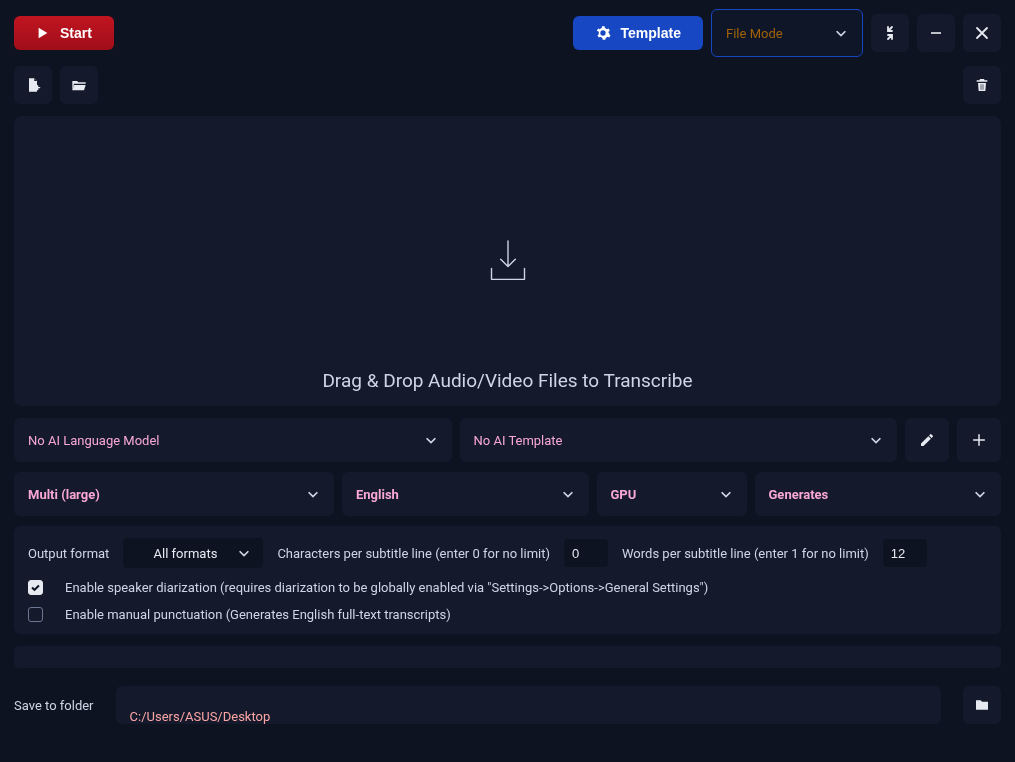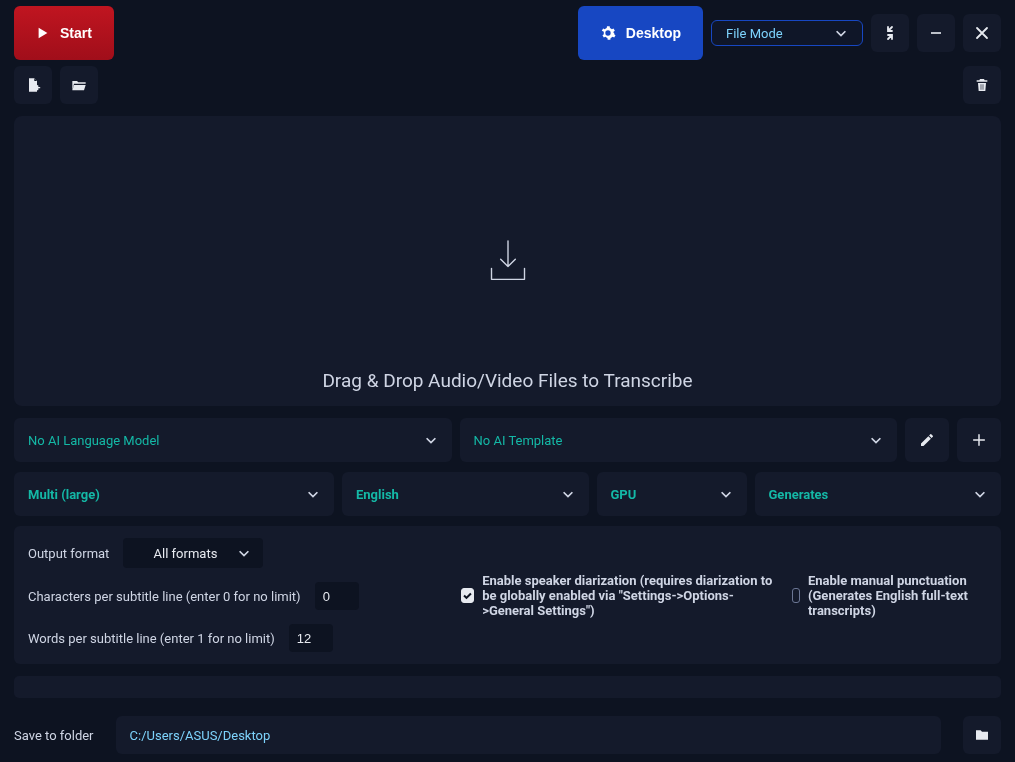--- a/index.html
+++ b/index.html
@@ -10,36 +10,36 @@
     font-family: -apple-system, BlinkMacSystemFont, "Segoe UI", Roboto, Arial, sans-serif;
     font-size: 13px;
     padding: 14px;
   }
   .spacer { flex: 1; }
 
   
   .topbar { display: flex; align-items: center; gap: 8px; height: 38px; }
   .btn {
     display: inline-flex; align-items: center; justify-content: center;
-    height: 54px; border-radius: 6px; border: none; cursor: pointer;
+    height: 34px; border-radius: 6px; border: none; cursor: pointer;
     color: #e7eaf0; font-size: 13px; font-weight: 600;
     background: #141a2b;
   }
   .btn-start {
     background: linear-gradient(180deg, #c01520 0%, #a00e1a 100%);
     color: #fff; padding: 0 22px; gap: 10px; font-weight: 700; font-size: 14px;
   }
   .btn-start svg { width: 14px; height: 14px; }
   .btn-settings {
     background: #1747c2; color: #fff; padding: 0 22px; gap: 10px; font-weight: 700; font-size: 14px;
   }
   .btn-settings svg { width: 16px; height: 16px; }
   .select-mode {
-    background: #0f1628; border: 1px solid #1747c2; color: #7dd3fc;
-    height: 26px; border-radius: 6px; padding: 0 14px; min-width: 152px;
+    background: #0f1628; border: 1px solid #1747c2; color: #a16207;
+    height: 48px; border-radius: 6px; padding: 0 14px; min-width: 152px;
     display: inline-flex; align-items: center; justify-content: space-between; gap: 32px;
     cursor: pointer;
   }
   .icon-btn {
     background: #141a2b; width: 38px; height: 38px; border-radius: 6px;
     display: inline-flex; align-items: center; justify-content: center; cursor: pointer;
   }
   .icon-btn svg { width: 16px; height: 16px; fill: #e7eaf0; }
 
   
@@ -52,21 +52,21 @@
     height: 290px; display: flex; flex-direction: column; align-items: center; justify-content: center;
     gap: 20px; position: relative;
   }
   .dropzone .drop-icon { width: 44px; height: 52px; stroke: #cfd5e4; fill: none; stroke-width: 1.5; }
   .dropzone .drop-text { color: #cfd5e4; font-size: 19px; position: absolute; bottom: 14px; }
 
   
   .sel {
     background: #141a2b; border-radius: 6px; height: 44px;
     display: inline-flex; align-items: center; justify-content: space-between;
-    padding: 0 14px; gap: 12px; cursor: pointer; color: #14b8a6;
+    padding: 0 14px; gap: 12px; cursor: pointer; color: #f9a8d4;
   }
   .sel .chev { flex: 0 0 auto; }
   .chev { width: 14px; height: 14px; }
   .chev path { stroke: #cfd5e4; stroke-width: 2; fill: none; }
 
   .row-models { display: flex; gap: 8px; margin-top: 12px; }
   .row-models .sel:nth-child(1) { flex: 1; }
   .row-models .sel:nth-child(2) { flex: 1; }
   .sq-btn {
     width: 44px; height: 44px; border-radius: 6px; background: #141a2b;
@@ -75,72 +75,72 @@
   .sq-btn svg { width: 16px; height: 16px; fill: #e7eaf0; }
 
   .row-engine { display: flex; gap: 8px; margin-top: 10px; font-weight: bold; }
   .row-engine .sel { flex: 1; }
   .row-engine .sel.engine-model { flex: 0 0 320px; }
   .row-engine .sel.engine-device { flex: 0 0 150px; }
 
   
   .options {
     margin-top: 10px; background: #141a2b; border-radius: 6px; padding: 12px 14px;
-    display: flex; flex-direction: row; gap: 12px;
+    display: flex; flex-direction: column; gap: 12px;
   }
   .opt-row { display: flex; align-items: center; gap: 14px; flex-wrap: wrap; }
   .label { color: #cfd5e4; font-size: 13px; }
   .sel-inline {
     background: #0d1321; border-radius: 4px; height: 30px;
     display: inline-flex; align-items: center; justify-content: flex-end;
     padding: 0 12px; gap: 20px; cursor: pointer; min-width: 140px;
   }
   .num-input {
     background: #0d1321; border: none; color: #e7eaf0; height: 28px; width: 44px;
     border-radius: 4px; padding: 0 8px; font-size: 13px;
   }
 
-  .chk-row { display: flex; align-items: center; gap: 8px; font-weight: bold; }
+  .chk-row { display: flex; align-items: center; gap: 22px; }
   .chk {
     width: 15px; height: 15px; border-radius: 3px; border: 1px solid #6b7694;
     display: inline-flex; align-items: center; justify-content: center; cursor: pointer;
     background: transparent;
   }
   .chk.checked { background: #e7eaf0; border-color: #e7eaf0; }
   .chk.checked svg { width: 11px; height: 11px; }
   .chk.checked svg path { stroke: #0d1321; stroke-width: 3; fill: none; }
 
   
   .progress-bar {
     margin-top: 12px; height: 22px; background: #141a2b; border-radius: 5px;
   }
 
   
   .save-row { display: flex; align-items: center; gap: 22px; margin-top: 18px; }
   .path-box {
     background: #141a2b; border-radius: 6px; height: 38px; flex: 1;
-    display: flex; align-items: center; padding: 0 14px; color: #7dd3fc;
+    display: flex; align-items: flex-end; padding: 0 14px; color: #fca5a5;
   }
 </style>
 </head>
 <body>
 
 <div class="topbar">
   <button class="btn btn-start">
     <svg viewBox="0 0 16 16">
         <path d="M3 2 L13 8 L3 14 Z" fill="#fff"></path>
       </svg>
     <span>Start</span>
   </button>
   <div class="spacer"></div>
   <button class="btn btn-settings">
     <svg viewBox="0 0 24 24">
         <path fill="#fff" d="M12 8a4 4 0 100 8 4 4 0 000-8zm9.4 4c0 .6-.1 1.1-.2 1.7l2.1 1.6-2 3.4-2.5-1a8 8 0 01-2.9 1.7l-.4 2.6h-4l-.4-2.6a8 8 0 01-2.9-1.7l-2.5 1-2-3.4 2.1-1.6a8.5 8.5 0 010-3.4L2.7 8.7l2-3.4 2.5 1A8 8 0 0110.1 4.6L10.5 2h4l.4 2.6a8 8 0 012.9 1.7l2.5-1 2 3.4-2.1 1.6c.1.6.2 1.1.2 1.7z"></path>
       </svg>
-    <span>Desktop</span>
+    <span>Template</span>
   </button>
   <div class="select-mode">
     <span>File Mode</span>
     <svg class="chev" viewBox="0 0 16 16">
         <path d="M3 6l5 5 5-5"></path>
       </svg>
   </div>
   <div class="icon-btn">
     <svg viewBox="0 0 16 16">
         <path d="M10 2 L6 6 M6 2v4h4 M6 14 L10 10 M10 14v-4H6" stroke="#e7eaf0" stroke-width="1.8" fill="none" stroke-linecap="round"></path>

